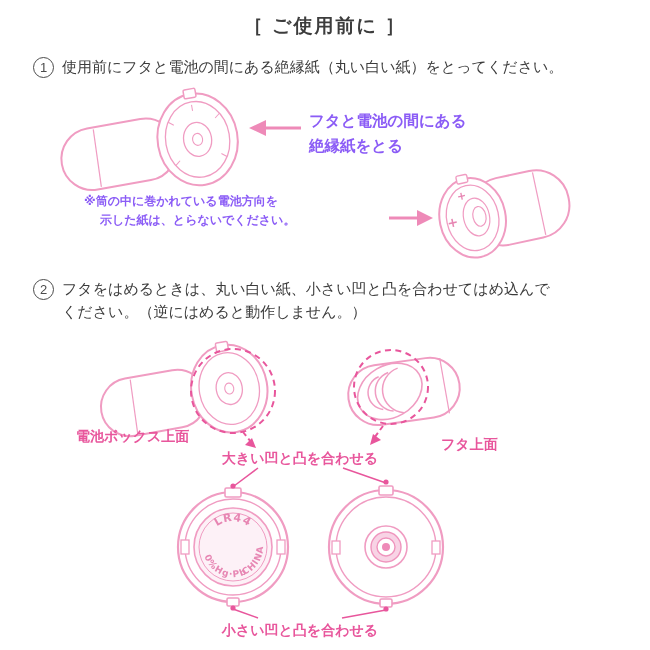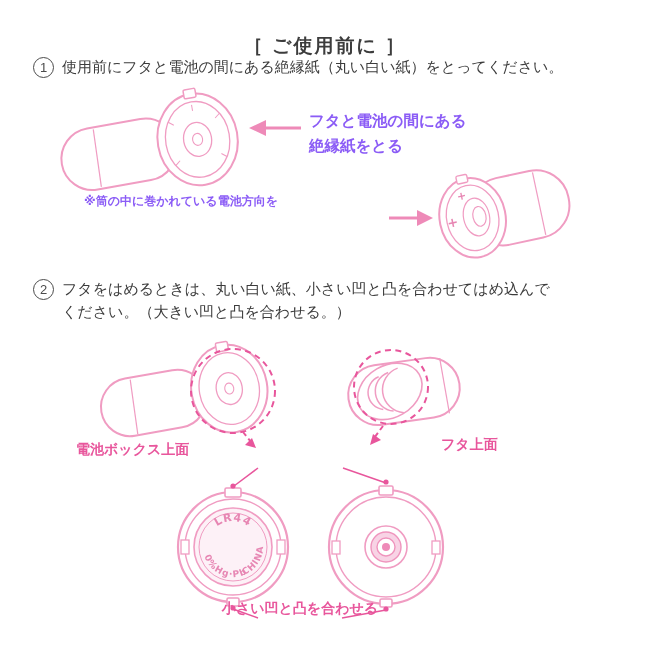--- a/index.html
+++ b/index.html
@@ -2,21 +2,21 @@
 <html><head>
 <meta charset="utf-8">
 <style>
   * { margin:0; padding:0; box-sizing:border-box; }
   html,body { background:#fff; }
   body { font-family:"Liberation Sans","DejaVu Sans",sans-serif; }
   .page { position:relative; width:650px; height:650px; background:#fff; overflow:hidden; }
   .art { position:absolute; left:0; top:0; width:650px; height:650px; }
   .txt { position:absolute; }
   .title { width:100%; text-align:center; top:13px; font-size:19px; font-weight:bold;
-           color:#3c3c3c; letter-spacing:2px;margin-top:20px; }
+           color:#3c3c3c; letter-spacing:2px; }
   .step { display:flex; gap:8px; color:#3c3c3c; font-size:15px; line-height:1.5; }
   .stepnum { flex:0 0 auto; width:21px; height:21px; border:1.6px solid #4b4b4b;
              border-radius:50%; display:flex; align-items:center; justify-content:center;
              font-size:13px; color:#4b4b4b; margin-top:1px; }
   .red { color:#8b5cf6; font-weight:bold; font-size:15.5px; line-height:1.6; }
   .pink-label { color:#e8569c; font-weight:bold; font-size:14px; white-space:nowrap; }
   .center { transform:translateX(-50%); }
   .shape { fill:#fff; stroke:#f09cc2; }
   .ln    { fill:none; stroke:#f09cc2; }
   .dash  { fill:none; stroke:#e8569c; stroke-width:2; stroke-dasharray:6 4.5; }
@@ -156,27 +156,29 @@
     <span>使用前にフタと電池の間にある絶縁紙（丸い白い紙）をとってください。</span>
   </div>
 
   <div class="txt red" style="left:309px; top:109px;">
     <div>フタと電池の間にある</div>
     <div>絶縁紙をとる</div>
   </div>
 
   <div class="txt red" style="left:84px; top:192px; font-size:12px;">
     <div>※筒の中に巻かれている電池方向を</div>
+    <div style="padding-left:16px">示した紙は、とらないでください。</div>
   </div>
 
   <div class="txt step" style="left:33px; top:278px; width:604px;">
     <span class="stepnum">2</span>
     <span>
       <div>フタをはめるときは、丸い白い紙、小さい凹と凸を合わせてはめ込んで</div>
-      <div>ください。（大きい凹と凸を合わせる。）</div>
+      <div>ください。（逆にはめると動作しません。）</div>
     </span>
   </div>
 
-  <div class="txt pink-label" style="left:76px; top:441px;text-align:center;">電池ボックス上面</div>
+  <div class="txt pink-label" style="left:76px; top:428px;text-align:center;">電池ボックス上面</div>
   <div class="txt pink-label" style="left:441px; top:436px;">フタ上面</div>
-  <div class="txt pink-label center" style="left:300px; top:600px;">小さい凹と凸を合わせる</div>
+  <div class="txt pink-label center" style="left:300px; top:450px;">大きい凹と凸を合わせる</div>
+  <div class="txt pink-label center" style="left:300px; top:622px;">小さい凹と凸を合わせる</div>
 
 </div>
 
 </body></html>

